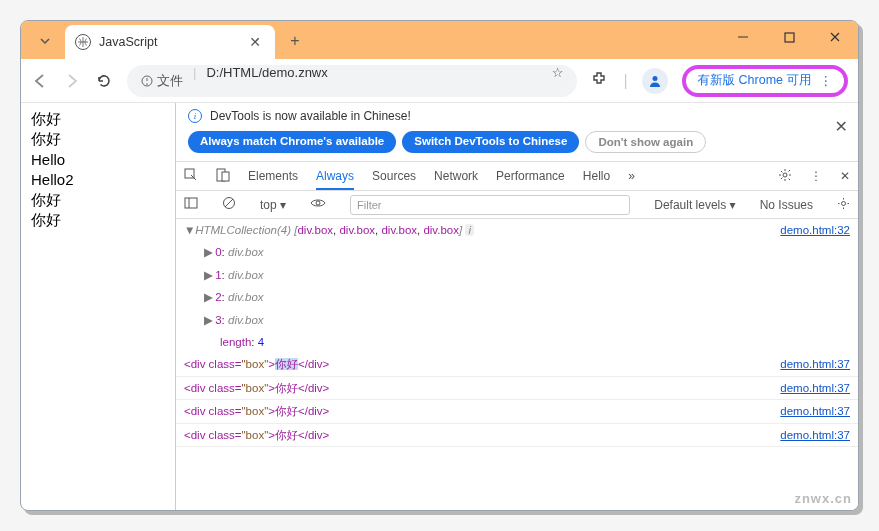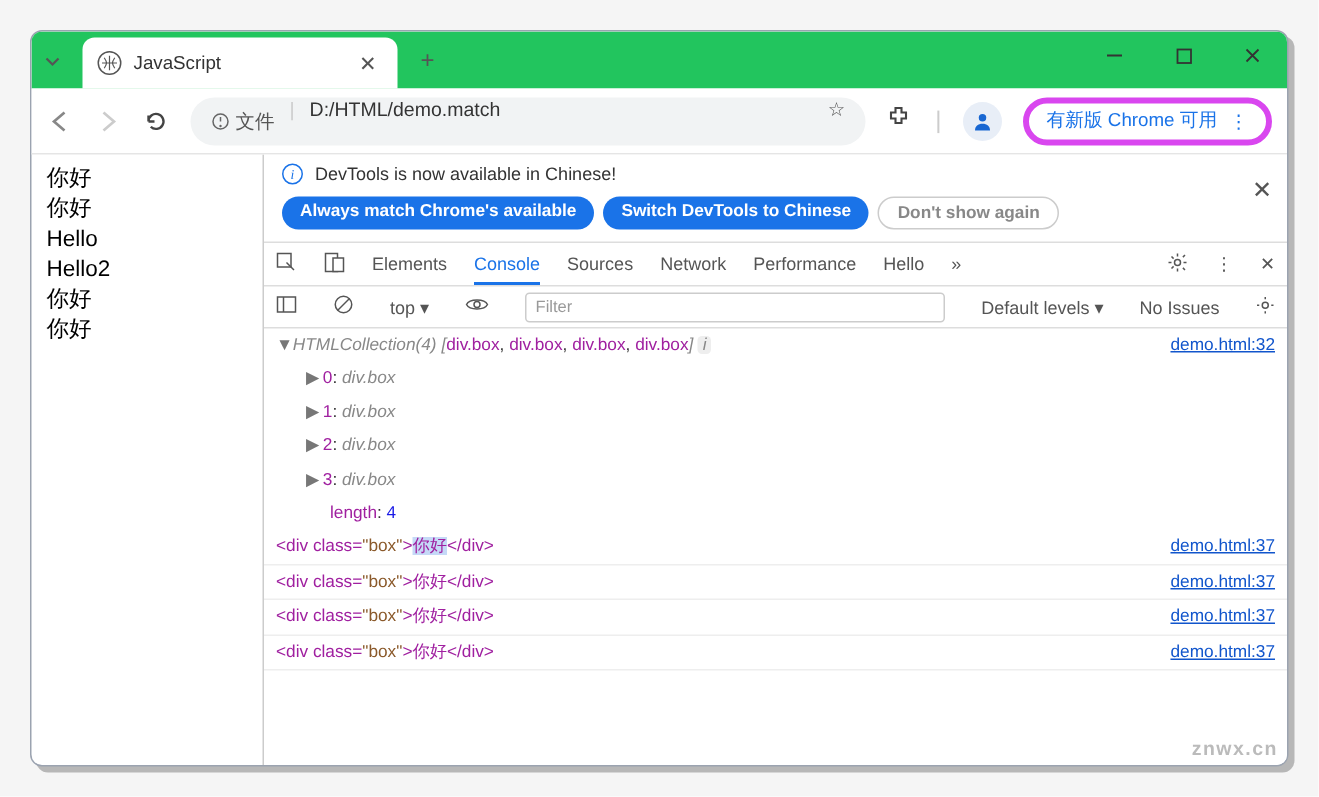--- a/index.html
+++ b/index.html
@@ -1,18 +1,18 @@
 <!DOCTYPE html>
 <html><head>
 <meta charset="utf-8">
 <style>
 * { margin:0; padding:0; box-sizing:border-box; font-family:-apple-system,"Segoe UI",Arial,sans-serif; }
 body { background:#f5f5f5; padding:20px; }
 .window { width:839px; height:491px; background:#fff; border:1px solid #9ba3b0; border-radius:8px; overflow:hidden; box-shadow:4px 4px 0 rgba(0,0,0,0.25); display:flex; flex-direction:column; }
-.titlebar { height:38px; background:#22c55e; display:flex; align-items:flex-end; }
+.titlebar { height:38px; background:#fdba74; display:flex; align-items:flex-end; padding-left:10px; }
 .tab-chevron { width:28px; height:28px; border-radius:6px; display:flex; align-items:center; justify-content:center; margin-bottom:4px; color:#555; }
 .tab { background:#fff; height:34px; border-radius:8px 8px 0 0; display:flex; align-items:center; padding:0 10px; margin-left:6px; gap:8px; min-width:210px; }
 .tab-icon { width:16px; height:16px; border:1.5px solid #555; border-radius:50%; display:flex; align-items:center; justify-content:center; font-size:10px; color:#555; }
 .tab-title { font-size:12.5px; flex:1; color:#333; }
 .tab-close { font-size:14px; color:#555; padding:0 4px; }
 .tab-add { width:28px; height:28px; display:flex; align-items:center; justify-content:center; color:#555; margin-left:6px; margin-bottom:4px; font-size:16px; }
 .titlebar-spacer { flex:1; }
 .win-controls { display:flex; align-self:flex-start; }
 .win-btn { width:46px; height:32px; display:flex; align-items:center; justify-content:center; color:#333; }
 .toolbar { height:44px; background:#fff; border-bottom:1px solid #e5e5e5; display:flex; align-items:center; padding:0 10px; gap:14px; }
@@ -114,21 +114,21 @@
     <div class="omnibox">
       <span class="file-badge">
           <svg width="12" height="12">
             <circle cx="6" cy="6" r="5" stroke="#666" fill="none"></circle>
             <line x1="6" y1="3" x2="6" y2="6" stroke="#666"></line>
             <circle cx="6" cy="9" r="0.8" fill="#666"></circle>
           </svg>
           <span>文件</span>
         </span>
       <span class="sep">|</span>
-      <span>D:/HTML/demo.match</span>
+      <span>D:/HTML/demo.znwx</span>
       <span class="star">☆</span>
     </div>
     <span class="ext-icon"><svg width="18" height="18">
           <path d="M6 3h4v3h3v4h-3v3H6v-3H3V6h3z" stroke="#444" stroke-width="1.4" fill="none"></path>
         </svg></span>
     <span class="sep">|</span>
     <span class="user-icon">
         <svg width="16" height="16">
           <circle cx="8" cy="5.5" r="2.5" fill="#1967d2"></circle>
           <path d="M3 14c0-3 2-4.5 5-4.5s5 1.5 5 4.5" fill="#1967d2"></path>
@@ -165,21 +165,21 @@
       <div class="dt-tabs">
         <span><svg width="14" height="14">
               <rect x="1" y="1" width="9" height="9" stroke="#555" fill="none"></rect>
               <path d="M7 7l5 5" stroke="#555"></path>
             </svg></span>
         <span><svg width="14" height="14">
               <rect x="1" y="1" width="8" height="12" stroke="#555" fill="none"></rect>
               <rect x="6" y="4" width="7" height="9" stroke="#555" fill="#fff"></rect>
             </svg></span>
         <span class="tabi">Elements</span>
-          <span class="tabi active">Console</span>
+          <span class="tabi active">Always</span>
           <span class="tabi">Sources</span>
           <span class="tabi">Network</span>
           <span class="tabi">Performance</span>
           <span class="tabi">Hello</span>
         <span>»</span>
         <span class="spacer"></span>
         <span><svg width="14" height="14">
               <circle cx="7" cy="7" r="2" stroke="#555" fill="none"></circle>
               <path d="M7 1v2M7 11v2M1 7h2M11 7h2M3 3l1.4 1.4M10.6 10.6L12 12M3 11l1.4-1.4M10.6 3.4L12 2" stroke="#555"></path>
             </svg></span>

